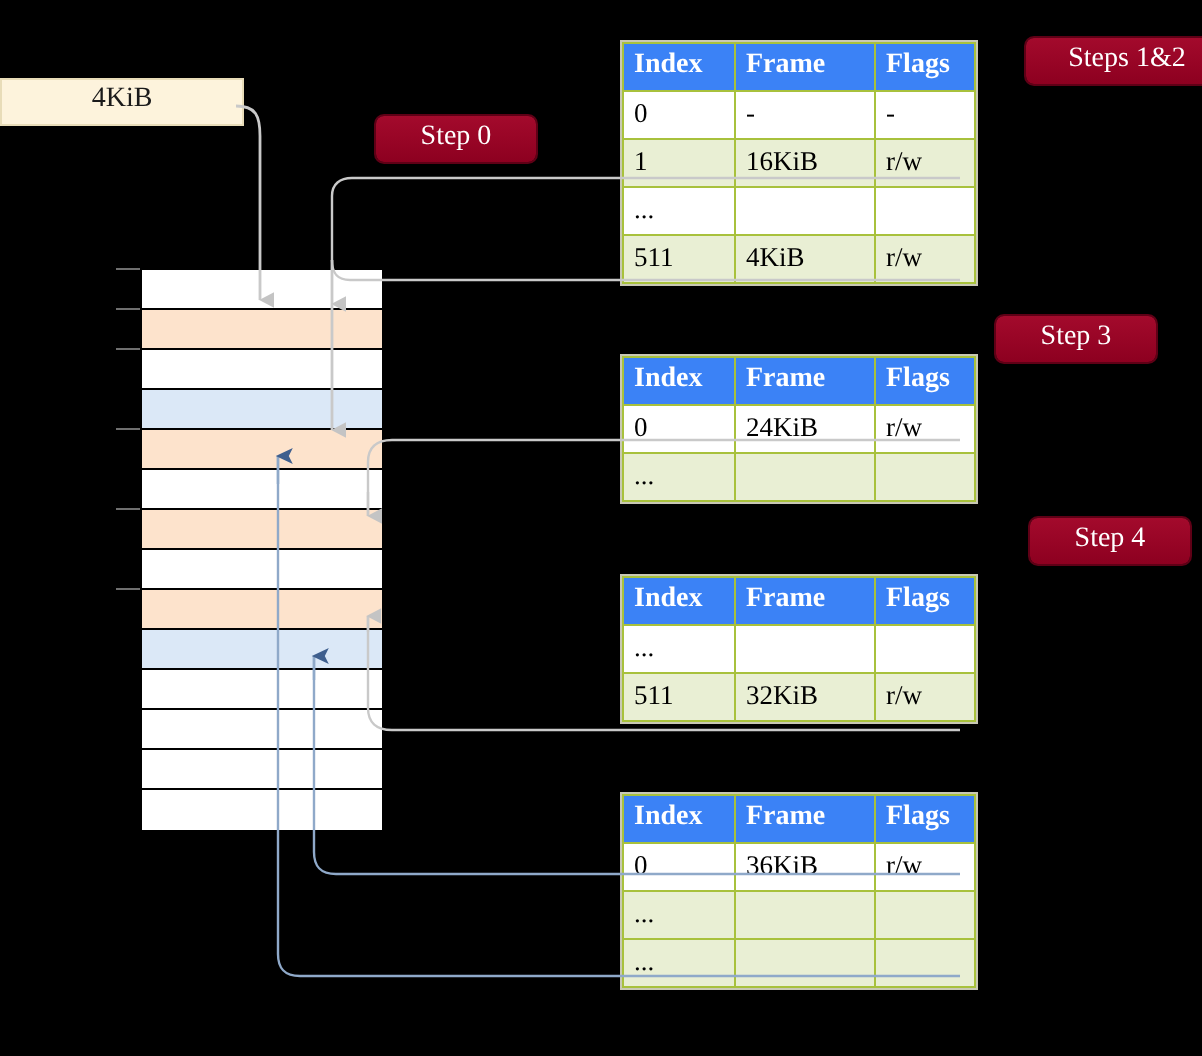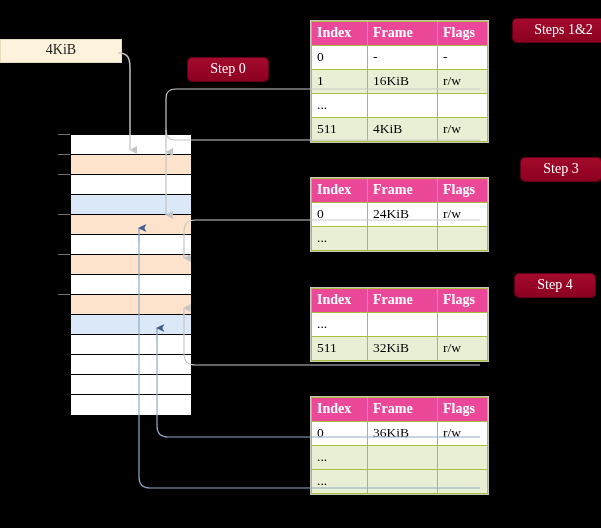--- a/index.html
+++ b/index.html
@@ -61,21 +61,21 @@
     font-family: "Liberation Serif", serif;
     font-size: 13.5px;
     line-height: 16px;
     padding: 3px 5px 4px 5px;
     text-align: left;
     vertical-align: top;
     height: 17px;
     box-sizing: border-box;
   }
   .ptable th {
-    background: #ec4899;
+    background: #3b82f6;
     color: #ffffff;
     font-weight: bold;
     font-size: 14px;
   }
   .ptable tr.alt td { background: #e9efd4; }
   .ptable tr.plain td { background: #ffffff; }
   .ptable td.hl { background: #fbf8b8; }
   .col-index { width: 56px; }
   .col-frame { width: 70px; }
   .col-flags { width: 50px; }
@@ -243,22 +243,22 @@
             <td class="col-frame"></td>
             <td class="col-flags"></td>
           </tr>
         </tbody>
       </table>
     </div>
 
   <div id="badges-host">
       <div class="badge" style="left: 188px; top: 58px; width: 62px;">Step 0</div>
       <div class="badge" style="left: 513px; top: 19px; width: 83px;">Steps 1&amp;2</div>
-      <div class="badge" style="left: 521px; top: 158px; width: 62px;">Step 3</div>
-      <div class="badge" style="left: 515px; top: 274px; width: 62px;">Step 4</div>
+      <div class="badge" style="left: 498px; top: 158px; width: 62px;">Step 3</div>
+      <div class="badge" style="left: 515px; top: 259px; width: 62px;">Step 4</div>
     </div>
 
   <svg id="wires" viewBox="0 0 601 528">
     <defs>
       <marker id="agrey" markerWidth="9" markerHeight="9" refX="4.5" refY="7.6" orient="auto" markerUnits="userSpaceOnUse">
         <path d="M0.6,0.6 L4.5,8 L8.4,0.6 Z" fill="#c4c4c4"></path>
       </marker>
       <marker id="agreyup" markerWidth="9" markerHeight="9" refX="4.5" refY="1.4" orient="auto" markerUnits="userSpaceOnUse">
         <path d="M4.5,0.6 L8.4,8 L0.6,8 Z" fill="#c4c4c4"></path>
       </marker>

